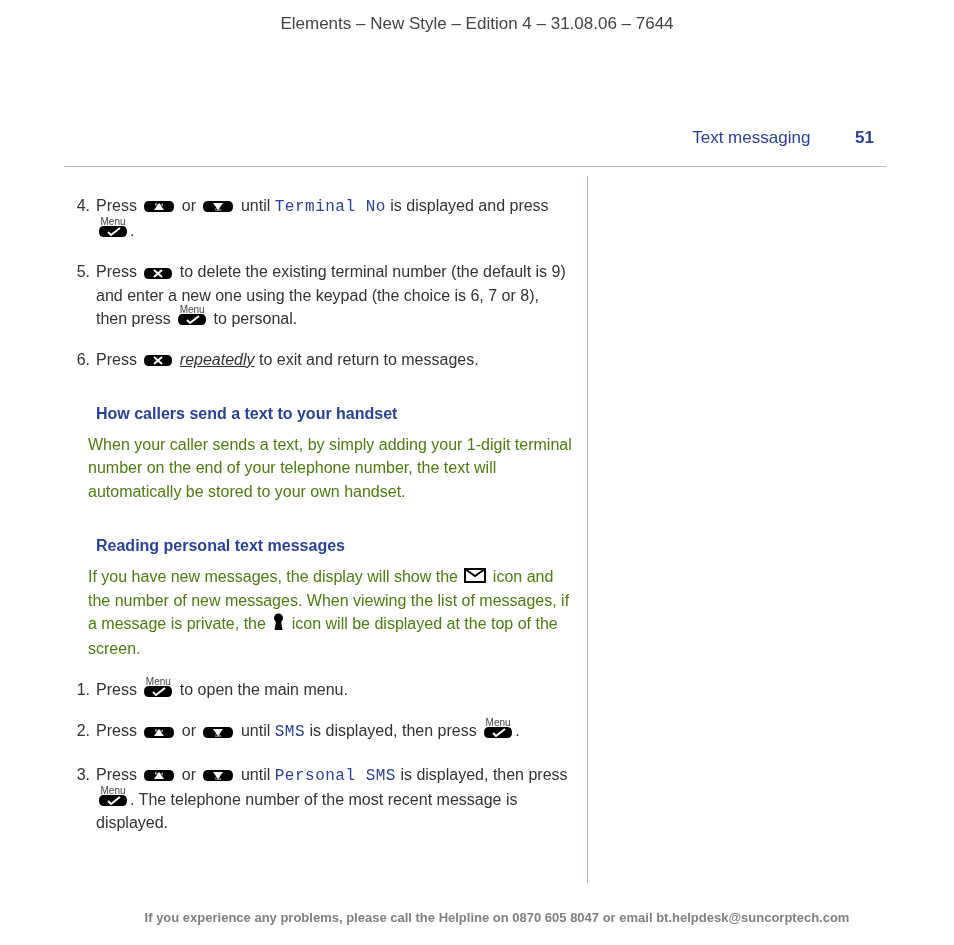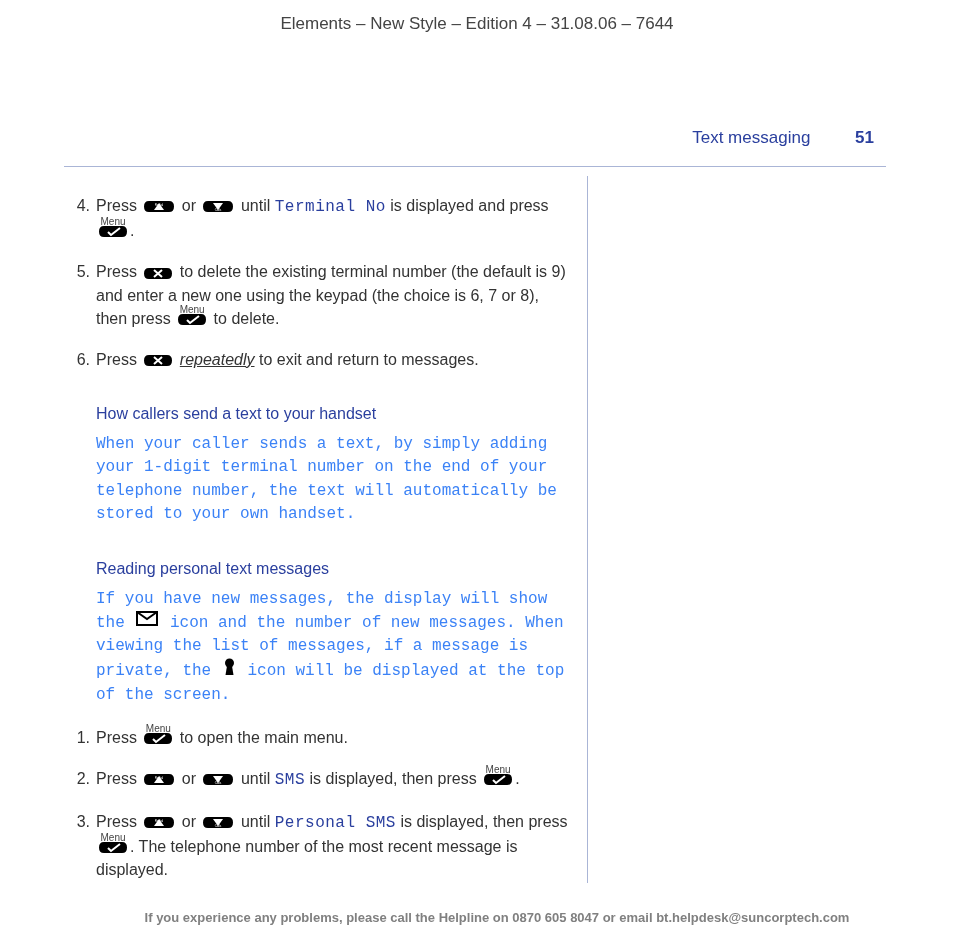--- a/index.html
+++ b/index.html
@@ -78,33 +78,32 @@
   .step-body { flex: 1; }
   .display-text {
     font-family: "Courier New", monospace;
     color: #2a3f9e;
     letter-spacing: 0.5px;
     text-align: right;
   }
   .underline { text-decoration: underline; font-style: italic; }
   .subhead {
     color: #2a3f9e;
-    font-weight: 400;
+    font-weight: 700;
     font-size: 16px;
     margin-top: 34px;
     margin-bottom: 10px;
     margin-left: 32px;
   }
   .para {
     font-size: 16px;
     line-height: 1.45;
-    color: #3b82f6;
-    margin-left: 32px;
+    color: #4d7c0f;
+    margin-left: 24px;
     margin-bottom: 18px;
-    font-family: Liberation Mono, monospace;
   }
   .footer {
     position: absolute;
     bottom: 20px;
     left: 0;
     right: 0;
     text-align: center;
     font-size: 13px;
     font-weight: 600;
     color: #808080;
@@ -167,21 +166,21 @@
                 </svg></span><span>.</span></span>
           </li>
           <li>
             <span class="step-num">5.</span>
             <span class="step-body"><span>Press </span><span class="key"><svg width="30" height="13" viewBox="0 0 30 13">
                   <path d="M5.909090909090908 1 H24.090909090909093 Q29 1 29 6.5 Q29 12 24.090909090909093 12 H5.909090909090908 Q1 12 1 6.5 Q1 1 5.909090909090908 1 Z" fill="#000"></path>
                   <path d="M11 3 L19 10 M19 3 L11 10" stroke="#fff" stroke-width="2" fill="none"></path>
                 </svg></span><span> to delete the existing terminal number (the default is 9) and enter a new one using the keypad (the choice is 6, 7 or 8), then press </span><span class="key"><span class="menu-label">Menu</span><svg width="30" height="13" viewBox="0 0 30 13">
                   <path d="M5.909090909090908 1 H24.090909090909093 Q29 1 29 6.5 Q29 12 24.090909090909093 12 H5.909090909090908 Q1 12 1 6.5 Q1 1 5.909090909090908 1 Z" fill="#000"></path>
                   <path d="M10 7 L13 10 L22 3" stroke="#fff" stroke-width="2" fill="none"></path>
-                </svg></span><span> to delete.</span></span>
+                </svg></span><span> to personal.</span></span>
           </li>
           <li>
             <span class="step-num">6.</span>
             <span class="step-body"><span>Press </span><span class="key"><svg width="30" height="13" viewBox="0 0 30 13">
                   <path d="M5.909090909090908 1 H24.090909090909093 Q29 1 29 6.5 Q29 12 24.090909090909093 12 H5.909090909090908 Q1 12 1 6.5 Q1 1 5.909090909090908 1 Z" fill="#000"></path>
                   <path d="M11 3 L19 10 M19 3 L11 10" stroke="#fff" stroke-width="2" fill="none"></path>
                 </svg></span><span> </span><span class="underline">repeatedly</span><span> to exit and return to messages.</span></span>
           </li>
         </ol>
 

